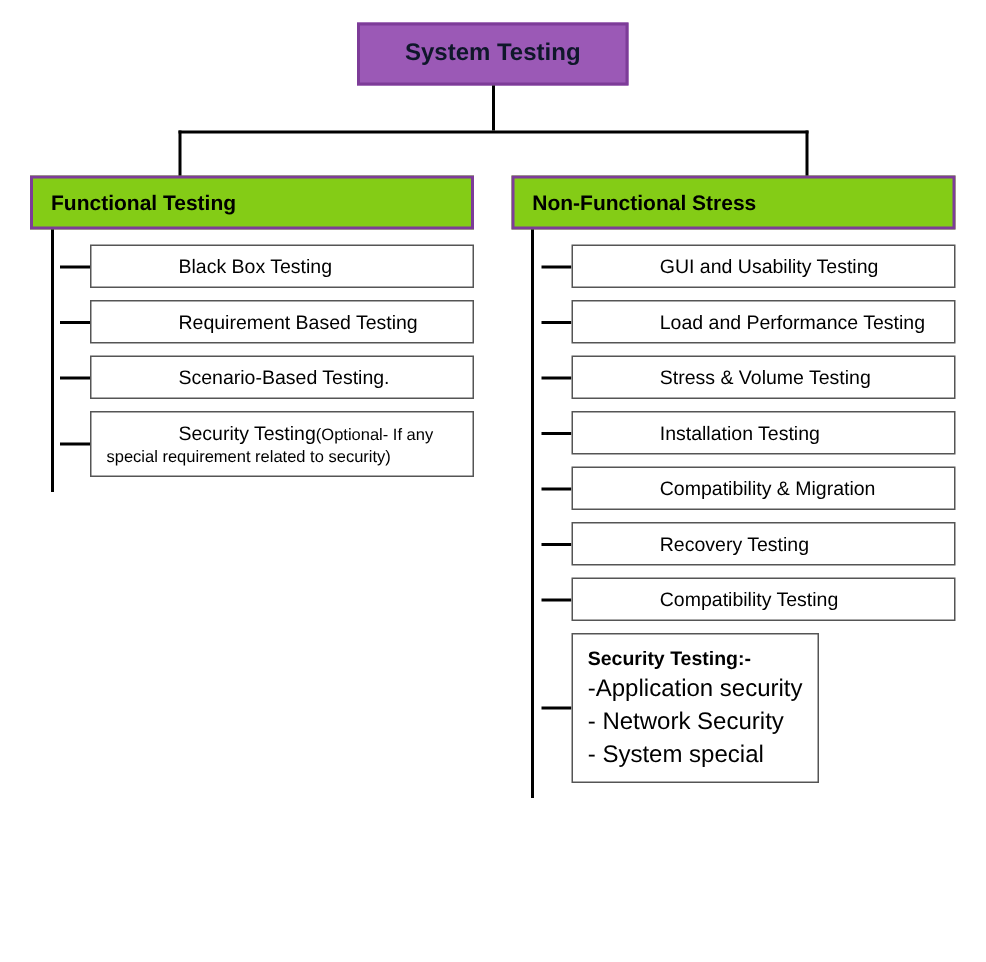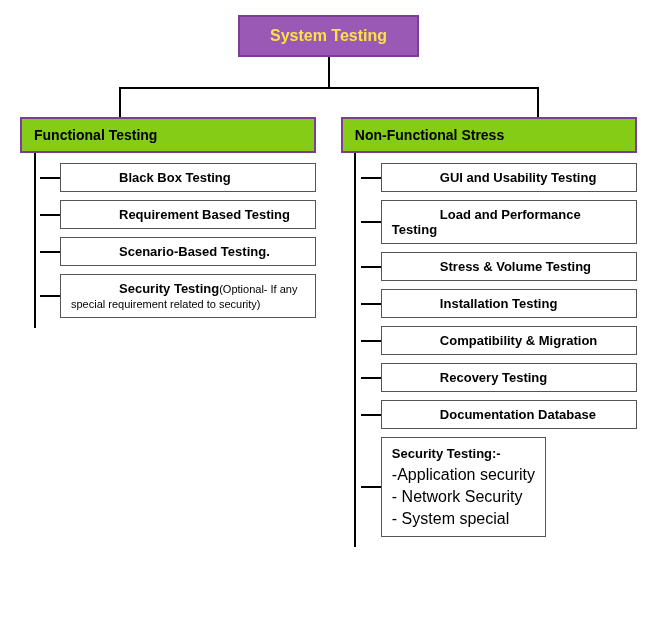--- a/index.html
+++ b/index.html
@@ -21,21 +21,21 @@
     
     .top-node-wrap {
       display: flex;
       justify-content: center;
       margin-bottom: 0;
     }
 
     .top-node {
       background: #9b59b6;
       border: 2px solid #7d3c98;
-      color: #fde047;
+      color: #0f172a;
       font-weight: bold;
       font-size: 16px;
       padding: 10px 30px;
       text-align: center;
       min-width: 160px;
     }
 
     
     .top-line {
       display: flex;
@@ -154,21 +154,21 @@
 
     .item-box {
       border: 1.5px solid #555;
       padding: 6px 10px;
       background: #fff;
       flex: 1;
       font-size: 13px;
     }
 
     .item-box .main-text {
-      font-weight: bold;
+      font-weight: normal;
       padding-left: 48px;
     }
     .item-box .sub-text {
       font-weight: normal;
       font-size: 11px;
     }
 
     
     .security-box {
       border: 1.5px solid #555;
@@ -301,21 +301,21 @@
           <div class="item-row">
             <div class="hstub"></div>
             <div class="item-box">
               <span class="main-text">Recovery Testing</span>
             </div>
           </div>
 
           <div class="item-row">
             <div class="hstub"></div>
             <div class="item-box">
-              <span class="main-text">Documentation Database</span>
+              <span class="main-text">Compatibility Testing</span>
             </div>
           </div>
 
           <div class="item-row">
             <div class="hstub"></div>
             <div class="security-box">
               <div class="sec-title">Security Testing:-</div>
               <div class="sec-item">-Application security</div>
               <div class="sec-item">- Network Security</div>
               <div class="sec-item">- System special</div>

